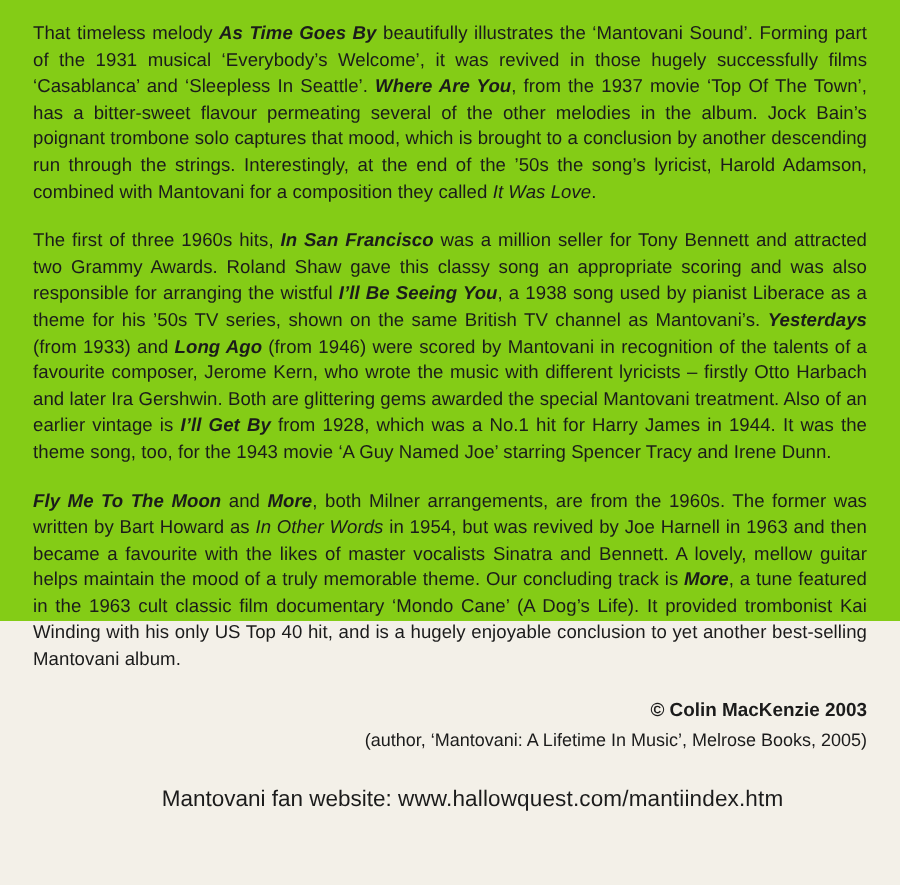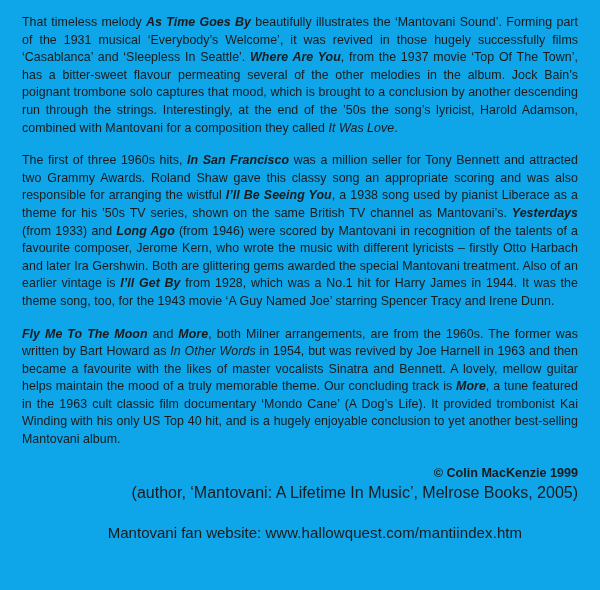--- a/index.html
+++ b/index.html
@@ -10,23 +10,23 @@
     width: 600px;
     height: 590px;
     background: #f3f0e8;
     font-family: "Liberation Sans", sans-serif;
     color: #1b1b1b;
     overflow: hidden;
   }
   .page {
     box-sizing: border-box;
     width: 600px;
-    height: 590px;
+    height: 414px;
     padding: 14px 22px 10px 22px;
-    background: #0ea5e9;
+    background: #84cc16;
   }
   .para {
     font-size: 12.4px;
     line-height: 17.6px;
     text-align: justify;
     text-justify: inter-word;
     margin: 0 0 15px 0;
     letter-spacing: 0.05px;
   }
   .para:last-of-type {
@@ -44,21 +44,21 @@
   }
   .credit-line {
     text-align: right;
     font-size: 12.6px;
     font-weight: bold;
     line-height: 18px;
     margin: 0;
   }
   .credit-sub {
     text-align: right;
-    font-size: 16px;
+    font-size: 12px;
     line-height: 18px;
     margin: 2px 0 0 0;
   }
   .website {
     text-align: center;
     font-size: 15px;
     line-height: 18px;
     margin: 22px 0 0 0;
     padding-left: 30px;
   }
@@ -69,21 +69,21 @@
 </head>
 <body>
 
 <div class="page">
 
   <p class="para"><span>That timeless melody </span><span class="bi">As Time Goes By</span><span> beautifully illustrates the ‘Mantovani Sound’. Forming part of the 1931 musical ‘Everybody’s Welcome’, it was revived in those hugely successfully films ‘Casablanca’ and ‘Sleepless In Seattle’. </span><span class="bi">Where Are You</span><span>, from the 1937 movie ‘Top Of The Town’, has a bitter-sweet flavour permeating several of the other melodies in the album. Jock Bain’s poignant trombone solo captures that mood, which is brought to a conclusion by another descending run through the strings. Interestingly, at the end of the ’50s the song’s lyricist, Harold Adamson, combined with Mantovani for a composition they called </span><i>It Was Love</i><span>.</span></p>
   <p class="para"><span>The first of three 1960s hits, </span><span class="bi">In San Francisco</span><span> was a million seller for Tony Bennett and attracted two Grammy Awards. Roland Shaw gave this classy song an appropriate scoring and was also responsible for arranging the wistful </span><span class="bi">I’ll Be Seeing You</span><span>, a 1938 song used by pianist Liberace as a theme for his ’50s TV series, shown on the same British TV channel as Mantovani’s. </span><span class="bi">Yesterdays</span><span> (from 1933) and </span><span class="bi">Long Ago</span><span> (from 1946) were scored by Mantovani in recognition of the talents of a favourite composer, Jerome Kern, who wrote the music with different lyricists – firstly Otto Harbach and later Ira Gershwin. Both are glittering gems awarded the special Mantovani treatment. Also of an earlier vintage is </span><span class="bi">I’ll Get By</span><span> from 1928, which was a No.1 hit for Harry James in 1944. It was the theme song, too, for the 1943 movie ‘A Guy Named Joe’ starring Spencer Tracy and Irene Dunn.</span></p>
   <p class="para"><span class="bi">Fly Me To The Moon</span><span> and </span><span class="bi">More</span><span>, both Milner arrangements, are from the 1960s. The former was written by Bart Howard as </span><i>In Other Words</i><span> in 1954, but was revived by Joe Harnell in 1963 and then became a favourite with the likes of master vocalists Sinatra and Bennett. A lovely, mellow guitar helps maintain the mood of a truly memorable theme. Our concluding track is </span><span class="bi">More</span><span>, a tune featured in the 1963 cult classic film documentary ‘Mondo Cane’ (A Dog’s Life). It provided trombonist Kai Winding with his only US Top 40 hit, and is a hugely enjoyable conclusion to yet another best-selling Mantovani album.</span></p>
 
   <div class="credit-block">
-    <p class="credit-line">© Colin MacKenzie 1999</p>
+    <p class="credit-line">© Colin MacKenzie 2003</p>
     <p class="credit-sub">(author, ‘Mantovani: A Lifetime In Music’, Melrose Books, 2005)</p>
   </div>
 
   <p class="website">
     <span>Mantovani fan website: </span><span class="url">www.hallowquest.com/mantiindex.htm</span>
   </p>
 
 </div>
 
 </body></html>

